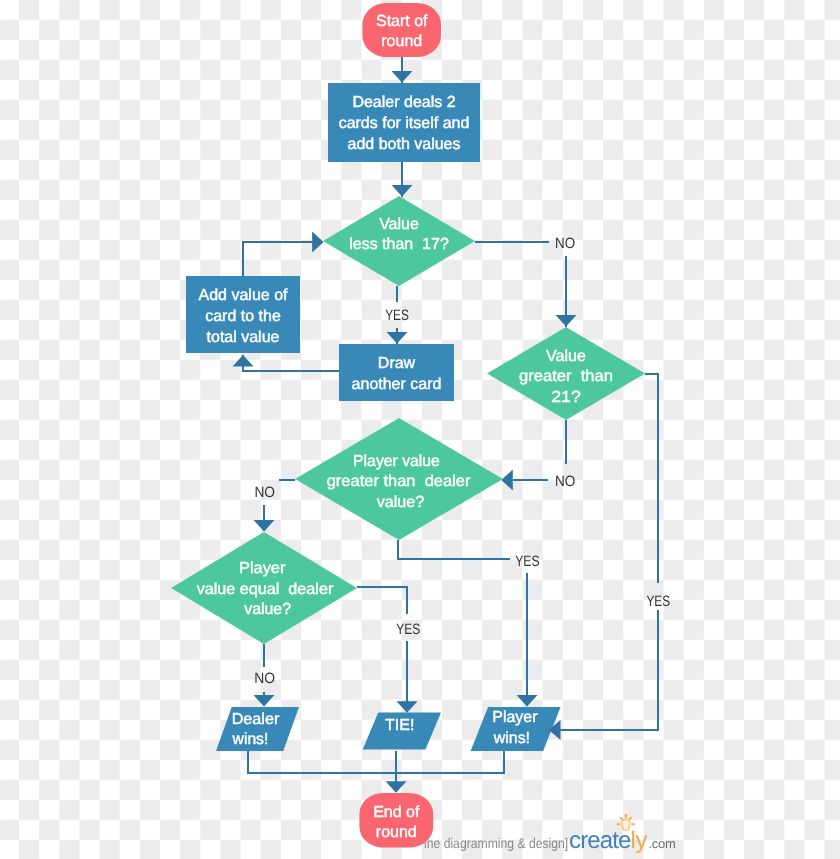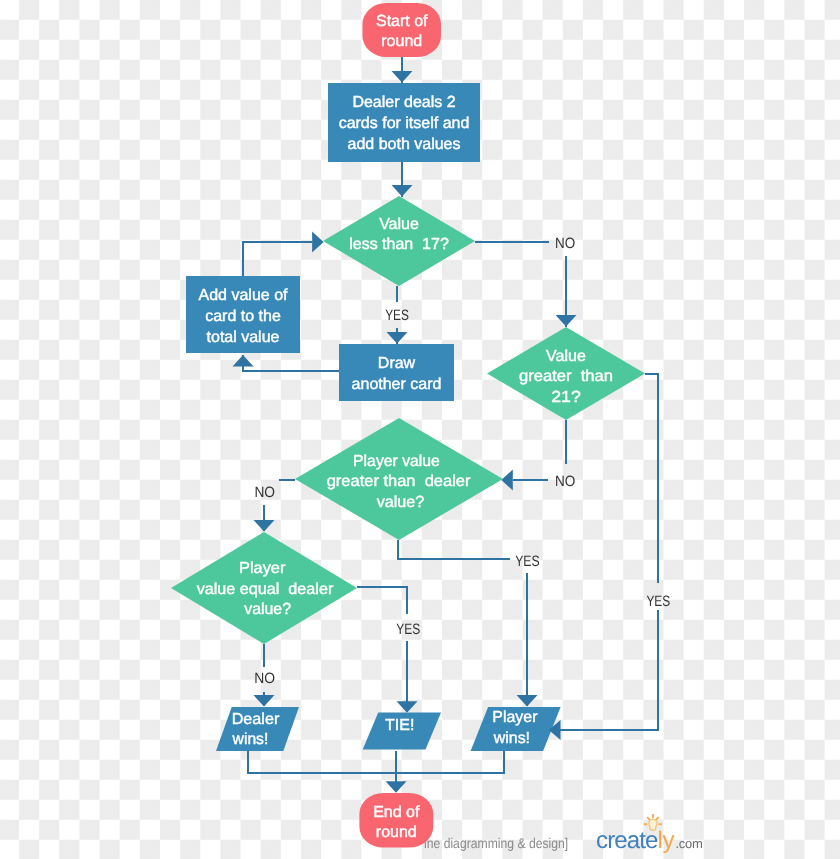--- a/index.html
+++ b/index.html
@@ -12,21 +12,21 @@
       linear-gradient(45deg,#ececec 25%,transparent 25%,transparent 75%,#ececec 75%),
       linear-gradient(45deg,#ececec 25%,transparent 25%,transparent 75%,#ececec 75%);
     background-size:40.29px 40px;
     background-position:-1.15px -0.2px,19.0px 19.8px;
   }
   #stage{position:relative;width:840px;height:655px;}
   svg#chart{position:absolute;left:0;top:0;transform:translateZ(0);}
   #watermark{position:absolute;left:0;top:0;width:840px;height:859px;pointer-events:none;transform:translateZ(0);text-decoration:underline;}
   #wm-tagline{position:absolute;left:424px;top:839.5px;font-size:14px;color:#8a8a8a;line-height:7.4px;
               white-space:nowrap;transform:scaleX(0.870);transform-origin:left center;}
-  #wm-logo{position:absolute;left:596px;top:840.6px;display:inline-flex;align-items:baseline;line-height:0;white-space:nowrap;}
+  #wm-logo{position:absolute;left:569px;top:840.6px;display:inline-flex;align-items:baseline;line-height:0;white-space:nowrap;}
   #bulb{position:absolute;left:47px;top:-27.5px;}
   #wm-create{font-size:24px;color:#4080bd;letter-spacing:-0.85px;display:inline-block;}
   #wm-ly{font-size:24px;color:#f2a74b;letter-spacing:-0.5px;display:inline-block;}
   #wm-tld{font-size:13px;color:#6d6d6d;margin-left:1.5px;letter-spacing:-0.3px;display:inline-block;}
 </style>
 </head>
 <body>
 
 <div id="stage">
   <svg id="chart" width="840" height="859" viewBox="0 0 840 859">

